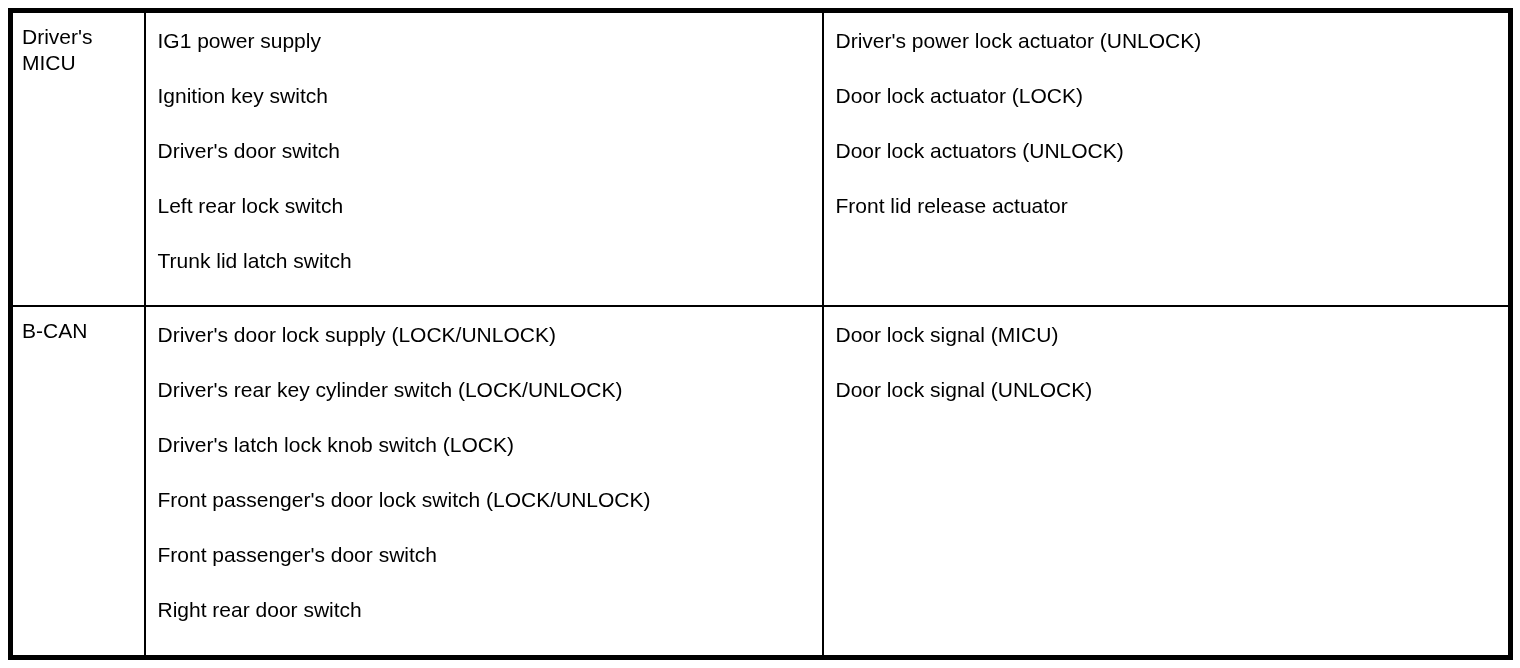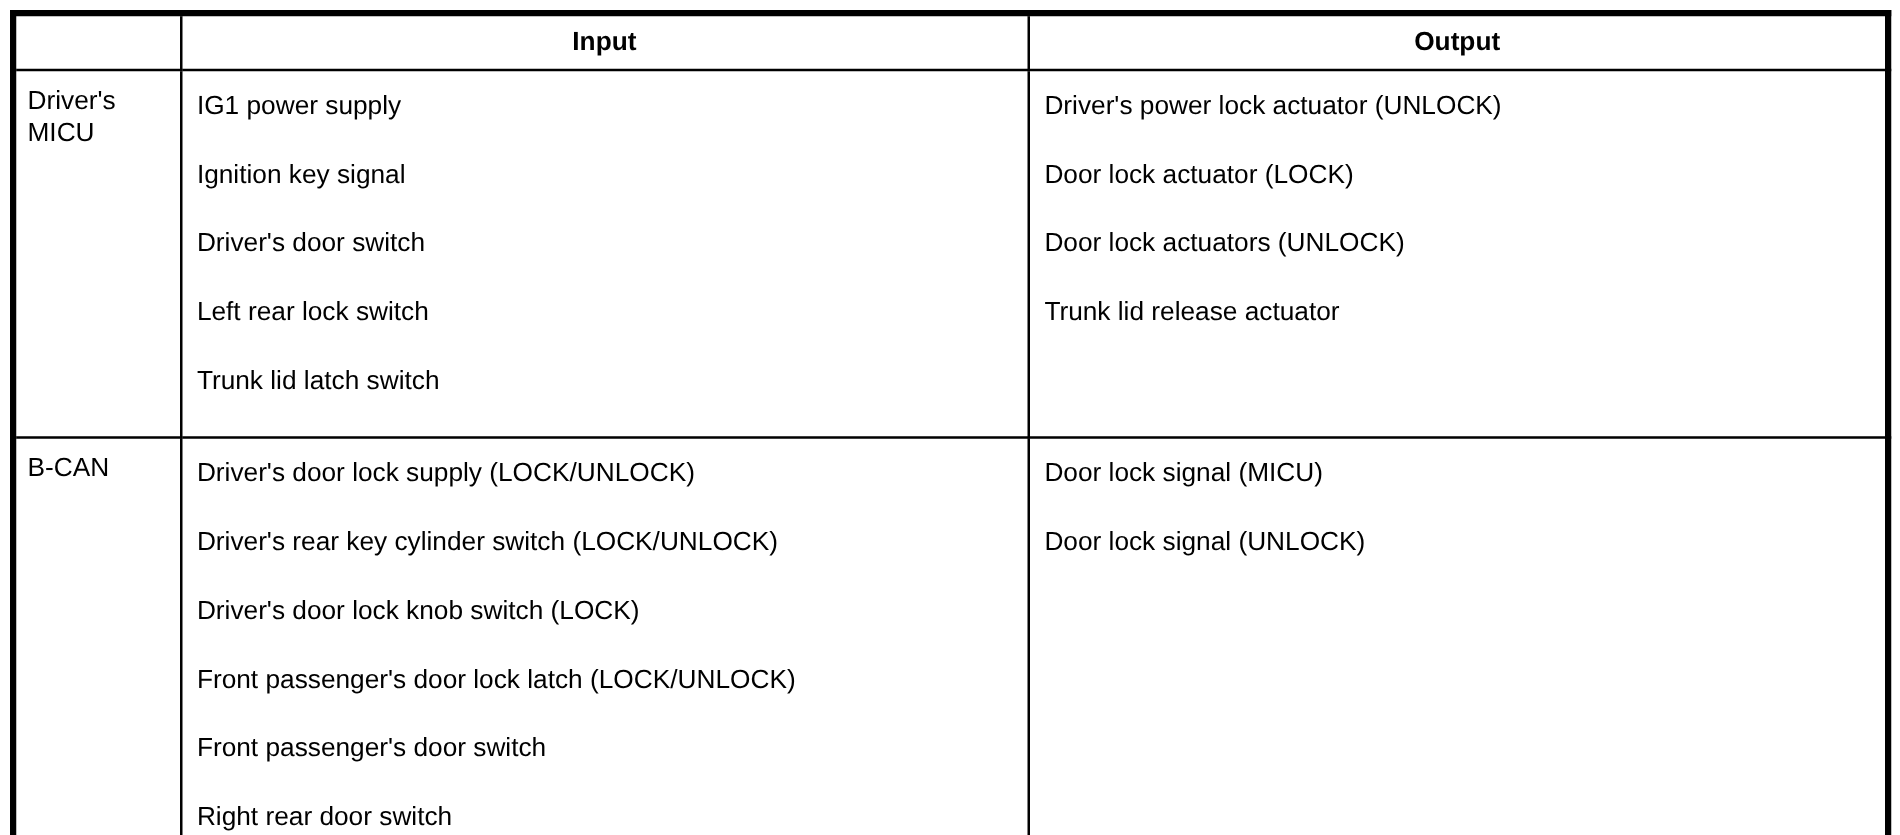--- a/index.html
+++ b/index.html
@@ -63,50 +63,45 @@
 </head>
 <body>
 
 <table class="io-table">
   <colgroup>
     <col class="c1">
     <col class="c2">
     <col class="c3">
   </colgroup>
   <tbody>
-    <tr class="header-row">
-      <th class="col-header"></th>
-      <th class="col-header">Input</th>
-      <th class="col-header">Output</th>
-    </tr>
 
     <tr class="row-micu">
       <td class="unit-cell">Driver's MICU</td>
       <td class="list-cell">
         <p>IG1 power supply</p>
-        <p>Ignition key signal</p>
+        <p>Ignition key switch</p>
         <p>Driver's door switch</p>
         <p>Left rear lock switch</p>
         <p>Trunk lid latch switch</p>
       </td>
       <td class="list-cell">
         <p>Driver's power lock actuator (UNLOCK)</p>
         <p>Door lock actuator (LOCK)</p>
         <p>Door lock actuators (UNLOCK)</p>
-        <p>Trunk lid release actuator</p>
+        <p>Front lid release actuator</p>
       </td>
     </tr>
 
     <tr class="row-bcan">
       <td class="unit-cell">B-CAN</td>
       <td class="list-cell">
         <p>Driver's door lock supply (LOCK/UNLOCK)</p>
         <p>Driver's rear key cylinder switch (LOCK/UNLOCK)</p>
-        <p>Driver's door lock knob switch (LOCK)</p>
-        <p>Front passenger's door lock latch (LOCK/UNLOCK)</p>
+        <p>Driver's latch lock knob switch (LOCK)</p>
+        <p>Front passenger's door lock switch (LOCK/UNLOCK)</p>
         <p>Front passenger's door switch</p>
         <p>Right rear door switch</p>
       </td>
       <td class="list-cell">
         <p>Door lock signal (MICU)</p>
         <p>Door lock signal (UNLOCK)</p>
       </td>
     </tr>
   </tbody>
 </table>

